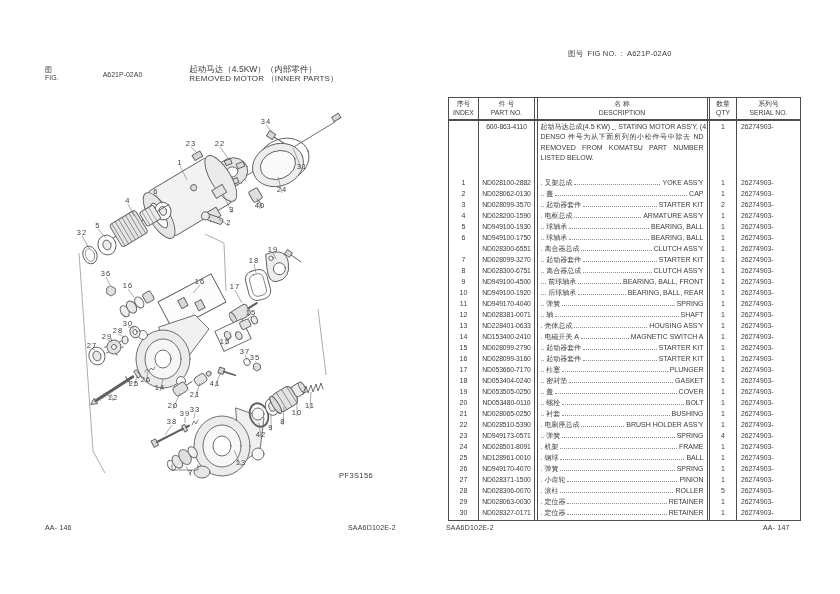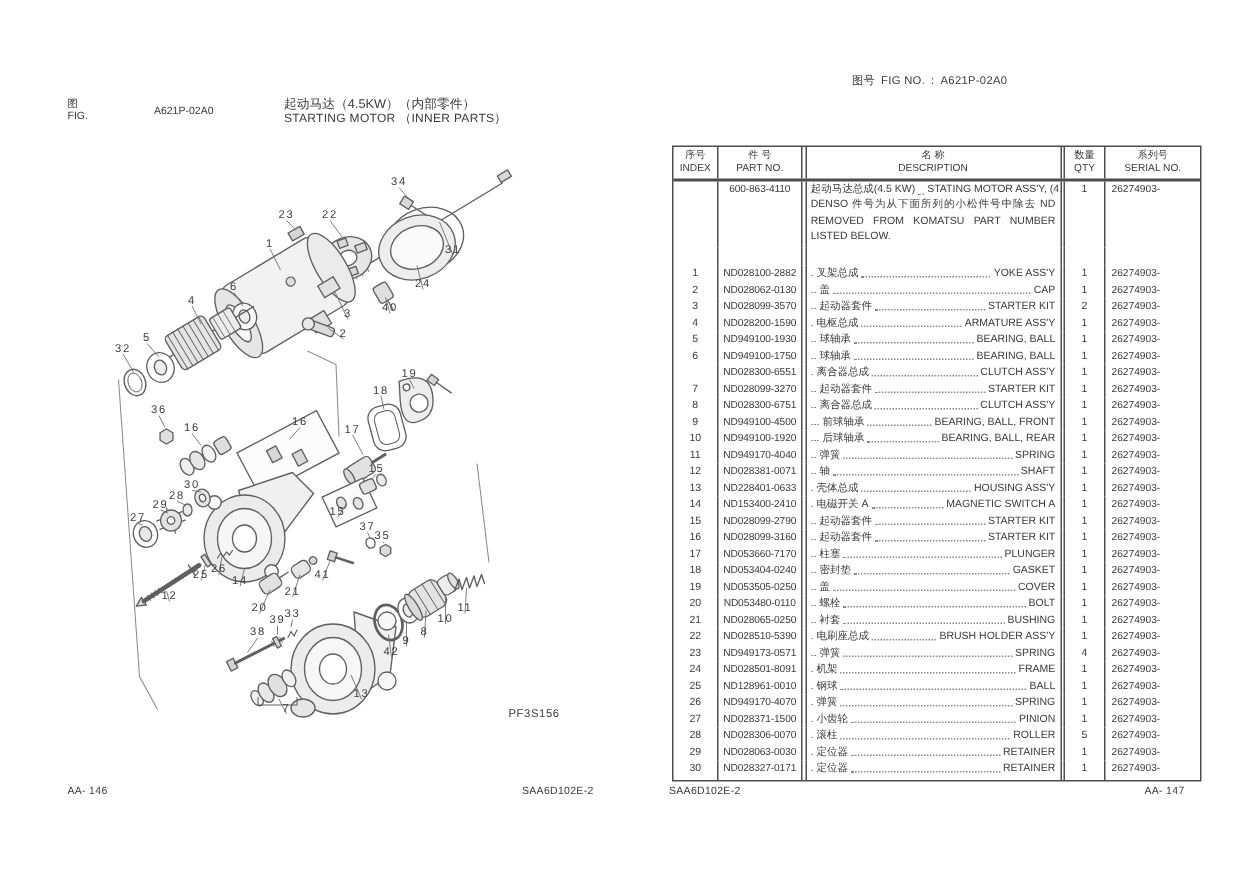--- a/index.html
+++ b/index.html
@@ -74,21 +74,21 @@
 <div class="page">
 
   <div class="fig-header">
     <div class="fig-lbl">
       <div>图</div>
       <div>FIG.</div>
     </div>
     <div class="fig-no">A621P-02A0</div>
     <div class="fig-title">
       <span class="zh">起动马达（4.5KW）（内部零件）</span>
-      <span class="en">STARTING MOTOR （INNER PARTS）</span>
+      <span class="en">REMOVED MOTOR （INNER PARTS）</span>
     </div>
   </div>
 
   <div class="figno-header">
     <span>图号</span><span>FIG NO.</span><span>:</span><span>A621P-02A0</span>
   </div>
 
   <div class="diagram-wrap">
     <svg width="410" height="420" viewBox="0 0 410 420">
 

